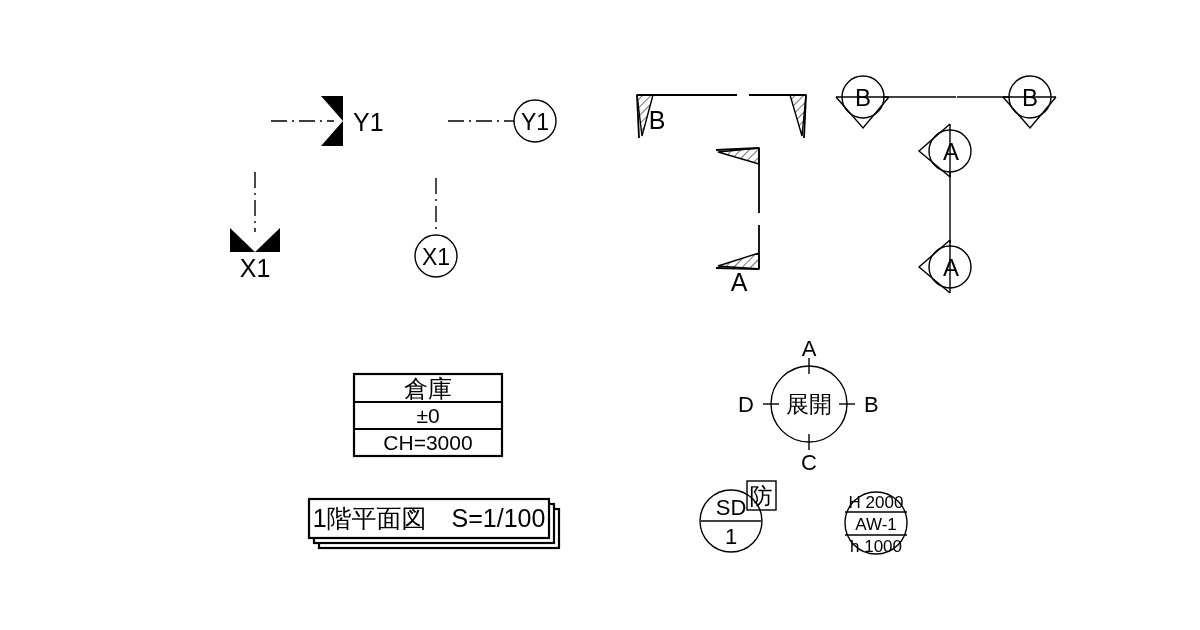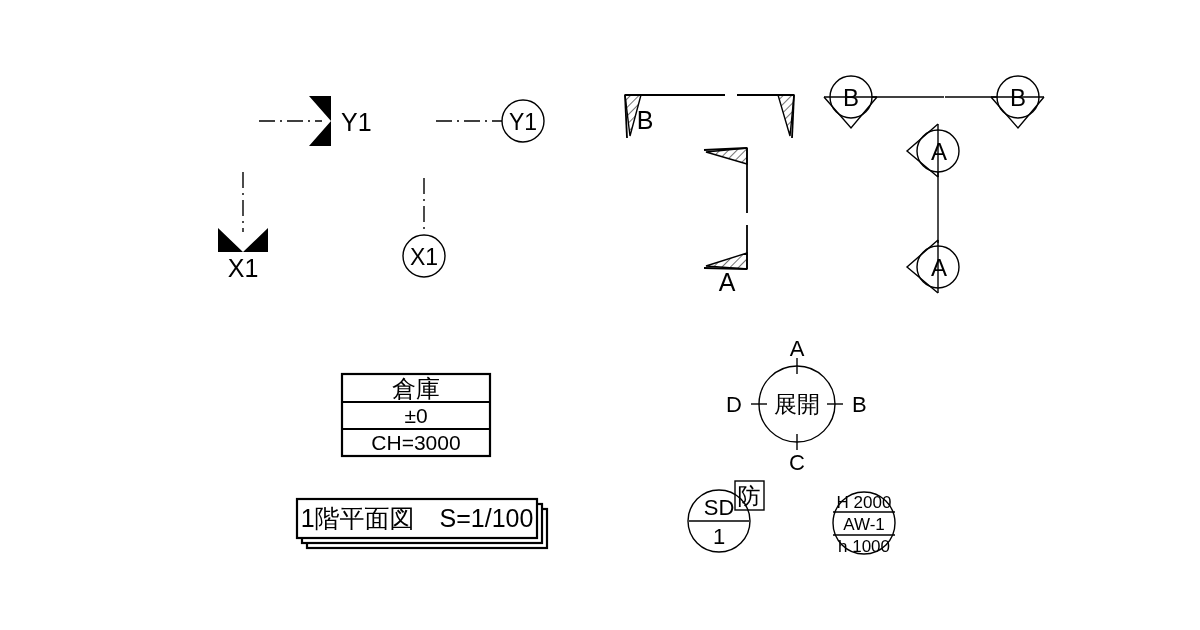--- a/index.html
+++ b/index.html
@@ -10,21 +10,21 @@
   body {
     width: 1200px;
     height: 630px;
     position: relative;
     font-family: "Liberation Sans", sans-serif;
     color: #000000;
     overflow: hidden;
   }
   #canvas {
     position: absolute;
-    left: 4px;
+    left: 16px;
     top: 0;
     width: 1128px;
     height: 630px;
     text-align: right;
   }
   .svg-layer {
     position: absolute;
     left: 0;
     top: 0;
     width: 1200px;

